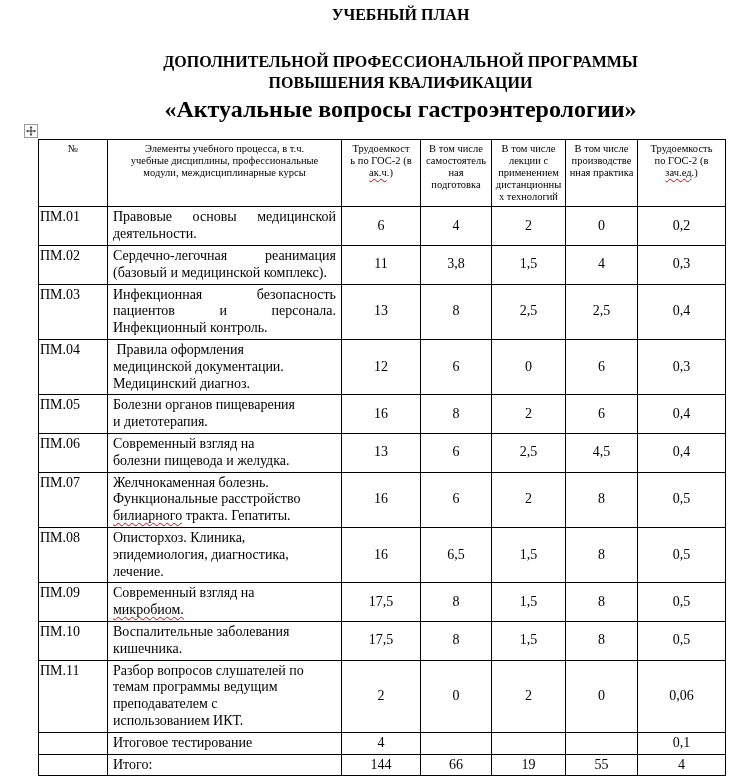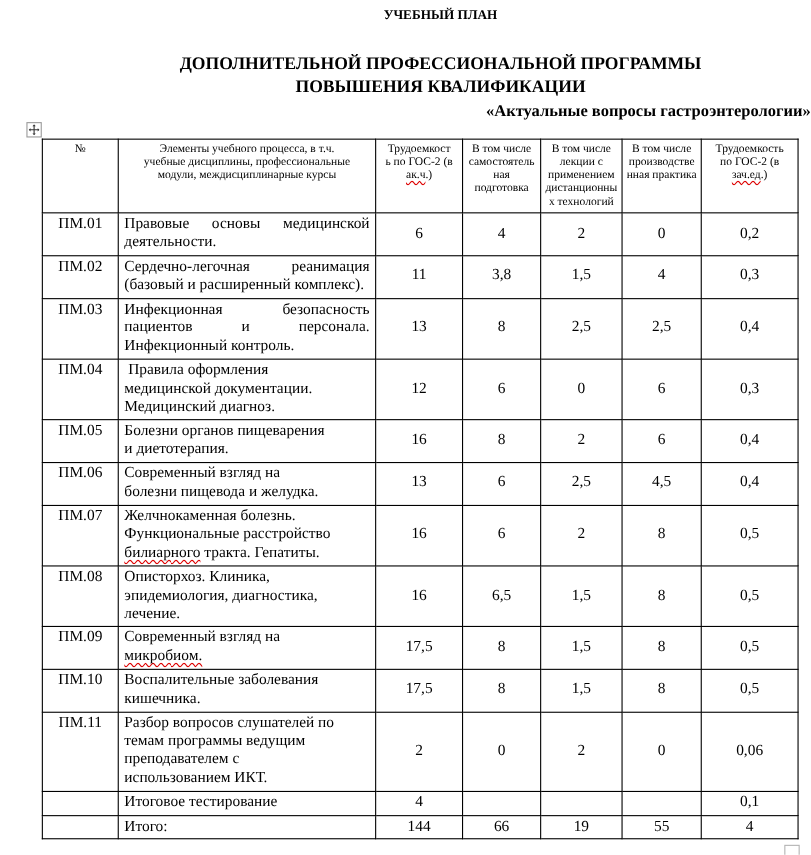--- a/index.html
+++ b/index.html
@@ -4,33 +4,33 @@
 <style>
   * { box-sizing: border-box; }
   html, body { margin: 0; padding: 0; }
   body {
     width: 737px; height: 777px; overflow: hidden;
     background: #ffffff; color: #000000;
     font-family: "Liberation Serif", "DejaVu Serif", serif;
     position: relative;
   }
   .titles { margin: 6px 0 0 64px; text-align: center; }
-  .title-main { font-size: 12px; font-weight: bold; }
+  .title-main { font-size: 16px; font-weight: bold; }
   .title-sub { margin-top: 28px; font-size: 16px; font-weight: bold; white-space: pre-line; line-height: 1.3; }
-  .title-program { margin-top: 2px; font-size: 15px; font-weight: bold; text-align: right; }
+  .title-program { margin-top: 2px; font-size: 24px; font-weight: bold; }
 
   .table-wrap { position: relative; width: 687px; margin: 16px 0 0 38px; }
   table.curriculum { border-collapse: collapse; table-layout: fixed; width: 687px; }
   th, td { border: 1px solid #000; overflow: hidden; }
   th {
     font-weight: normal; font-size: 10.5px; line-height: 1.16;
     padding: 3px 2px; text-align: center; vertical-align: top;
   }
   td { font-size: 14px; line-height: 1.2; padding: 2px 5px; vertical-align: top; }
-  td.c-code { text-align: center; padding: 2px 12px; }
+  td.c-code { text-align: left; padding: 2px 1px; }
   td.c-num  { text-align: center; vertical-align: middle; padding: 2px 1px; }
   td.c-title.justify { text-align: justify; font-family: Liberation Serif, serif; }
 
   .misspelled {
     text-decoration: underline;
     text-decoration-style: wavy;
     text-decoration-color: #dd0000;
     text-decoration-thickness: 1px;
     text-underline-offset: 2px;
     text-decoration-skip-ink: none;
@@ -99,21 +99,21 @@
     <td class="c-title justify">Правовые основы медицинской деятельности.</td>
     <td class="c-num">6</td>
     <td class="c-num">4</td>
     <td class="c-num">2</td>
     <td class="c-num">0</td>
     <td class="c-num">0,2</td>
   </tr>
 
   <tr>
     <td class="c-code">ПМ.02</td>
-    <td class="c-title justify">Сердечно-легочная реанимация (базовый и расширенный комплекс).</td>
+    <td class="c-title justify">Сердечно-легочная реанимация (базовый и медицинской комплекс).</td>
     <td class="c-num">11</td>
     <td class="c-num">3,8</td>
     <td class="c-num">1,5</td>
     <td class="c-num">4</td>
     <td class="c-num">0,3</td>
   </tr>
 
   <tr>
     <td class="c-code">ПМ.03</td>
     <td class="c-title justify">Инфекционная безопасность пациентов и персонала. Инфекционный контроль.</td>

